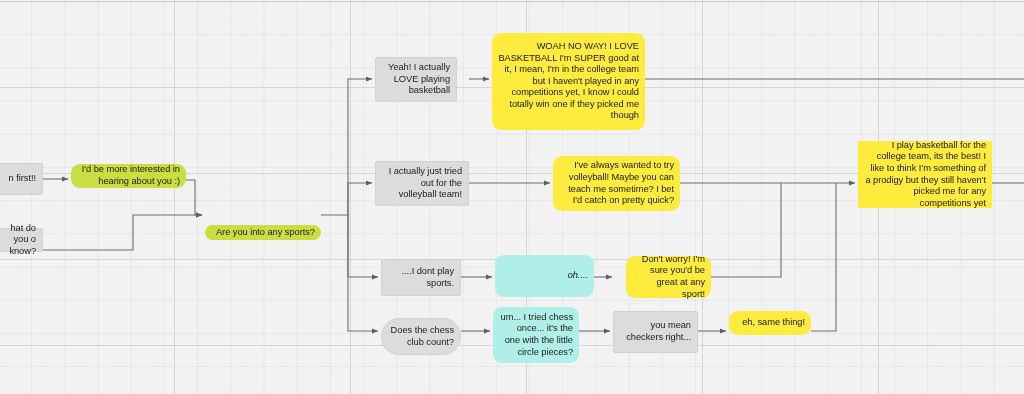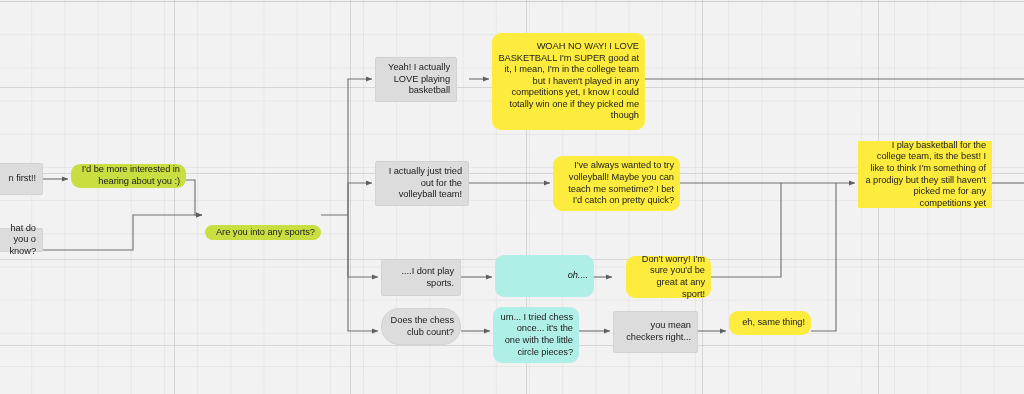--- a/index.html
+++ b/index.html
@@ -115,21 +115,21 @@
       </div>
       <div class="node n-gray" style="left: 381px; top: 259px; width: 80px; height: 37px;">
         <span>....I dont play sports.</span>
       </div>
       <div class="node n-cyan" style="left: 495px; top: 255px; width: 99px; height: 42px; font-style: italic;">
         <span>oh....</span>
       </div>
       <div class="node n-yellow" style="left: 615px; top: 256px; width: 85px; height: 42px; margin-left: 11px;">
         <span>Don't worry! I'm sure you'd be great at any sport!</span>
       </div>
-      <div class="node n-gray" style="left: 381px; top: 308px; width: 80px; height: 37px; border-radius: 18px;">
+      <div class="node n-gray" style="left: 381px; top: 318px; width: 80px; height: 37px; border-radius: 18px;">
         <span>Does the chess club count?</span>
       </div>
       <div class="node n-cyan" style="left: 493px; top: 307px; width: 86px; height: 56px;">
         <span>um... I tried chess once... it's the one with the little circle pieces?</span>
       </div>
       <div class="node n-gray" style="left: 613px; top: 311px; width: 85px; height: 42px;">
         <span>you mean checkers right...</span>
       </div>
       <div class="node n-yellow" style="left: 729px; top: 311px; width: 82px; height: 24px;">
         <span>eh, same thing!</span>

